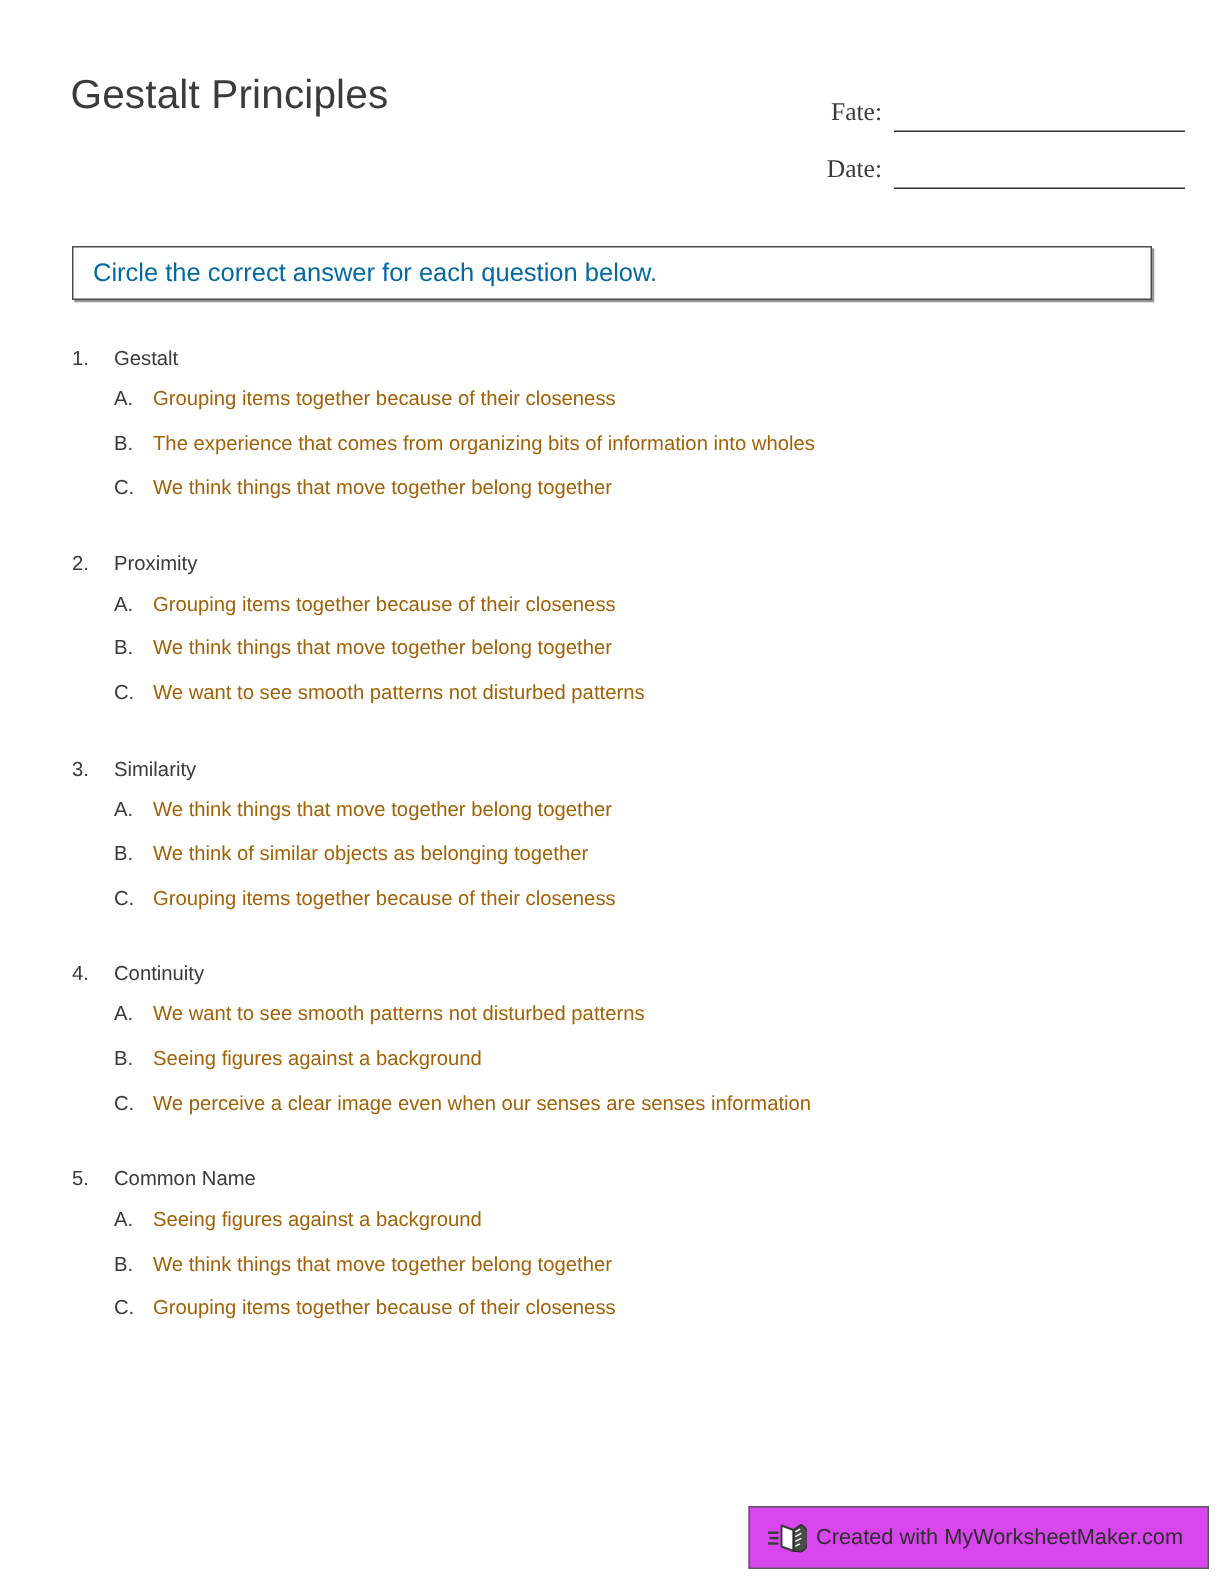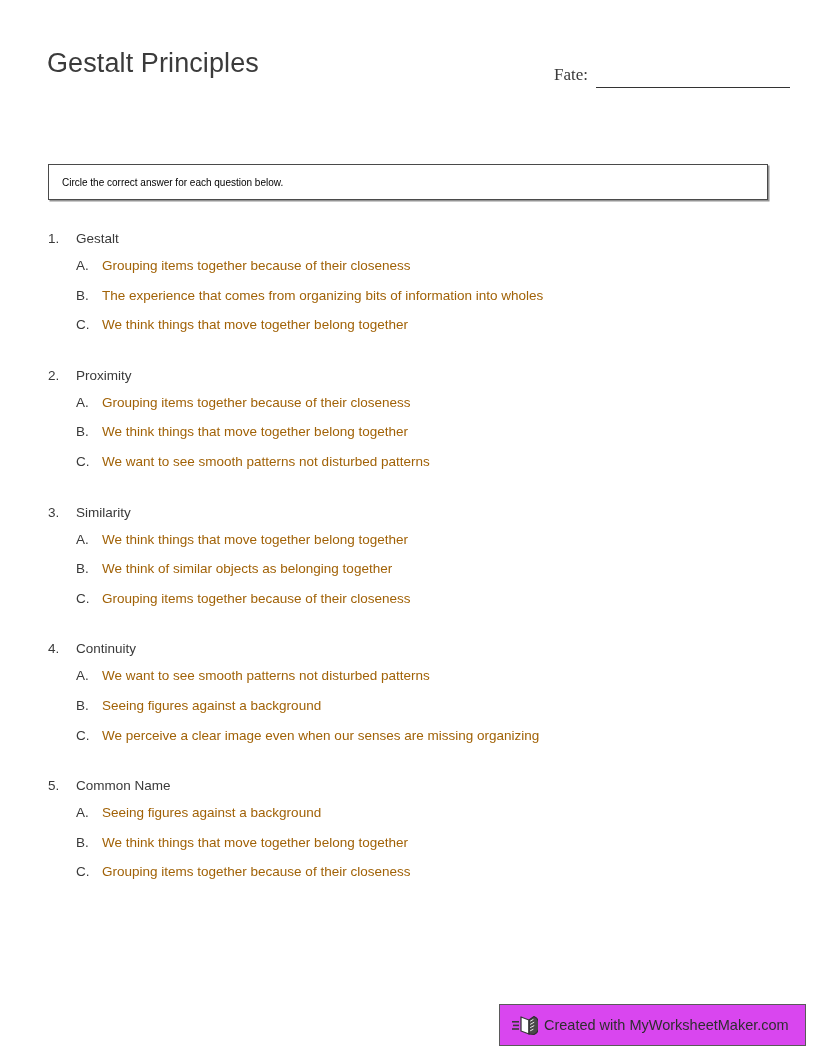--- a/index.html
+++ b/index.html
@@ -69,22 +69,22 @@
     height: 36px;
     border: 1.2px solid #4a4a4a;
     box-sizing: border-box;
     box-shadow: 1.5px 1.5px 0 rgba(60,60,60,0.55);
     background: #ffffff;
     display: flex;
     align-items: center;
   }
   .instruction-text {
     padding-left: 13px;
-    font-size: 10px;
-    color: #000000;
+    font-size: 17px;
+    color: #0369a1;
   }
 
   
   .questions {
     position: absolute;
     left: 48px;
     top: 231px;
     width: 720px;
   }
   .question-block {
@@ -158,20 +158,24 @@
 <body>
 
 <div class="header">
   <div class="page-title">Gestalt Principles</div>
 
   <div class="name-date-block">
     <div class="field-row">
       <span class="field-label">Fate:</span>
       <span class="field-line"></span>
     </div>
+    <div class="field-row">
+      <span class="field-label">Date:</span>
+      <span class="field-line"></span>
+    </div>
   </div>
 </div>
 
 <div class="instruction-box">
   <span class="instruction-text">Circle the correct answer for each question below.</span>
 </div>
 
 <div class="questions">
 
   <div class="question-block">
@@ -246,21 +250,21 @@
       <div class="option-row">
         <span class="option-letter">A.</span>
         <span class="option-text">We want to see smooth patterns not disturbed patterns</span>
       </div>
       <div class="option-row">
         <span class="option-letter">B.</span>
         <span class="option-text">Seeing figures against a background</span>
       </div>
       <div class="option-row">
         <span class="option-letter">C.</span>
-        <span class="option-text">We perceive a clear image even when our senses are missing organizing</span>
+        <span class="option-text">We perceive a clear image even when our senses are senses information</span>
       </div>
     </div>
   </div>
 
   <div class="question-block">
     <div class="question-head">
       <span class="question-number">5.</span>
       <span class="question-title">Common Name</span>
     </div>
     <div class="options">

